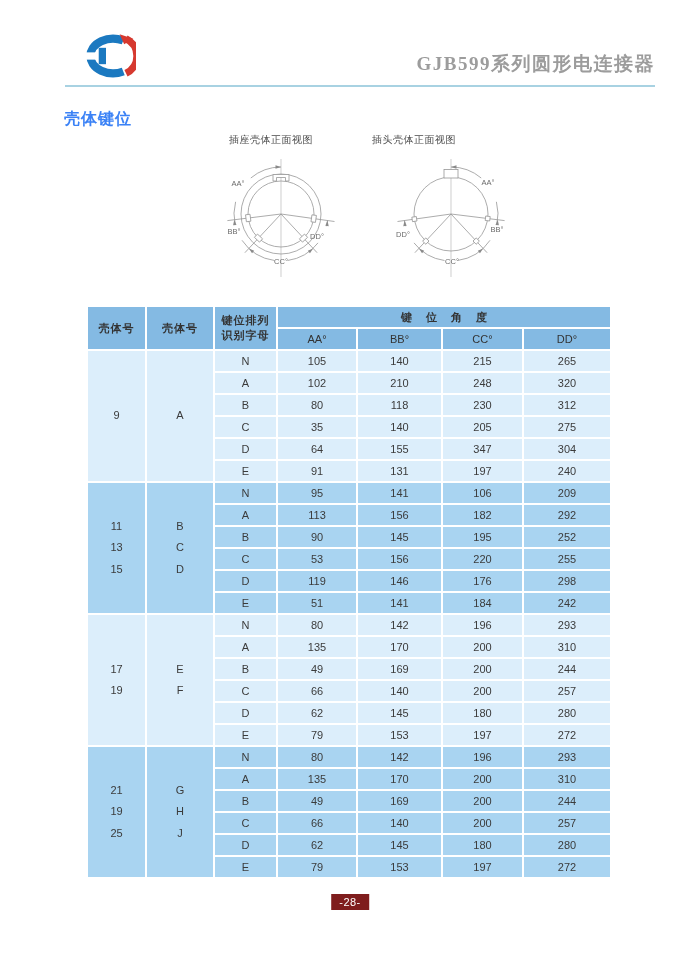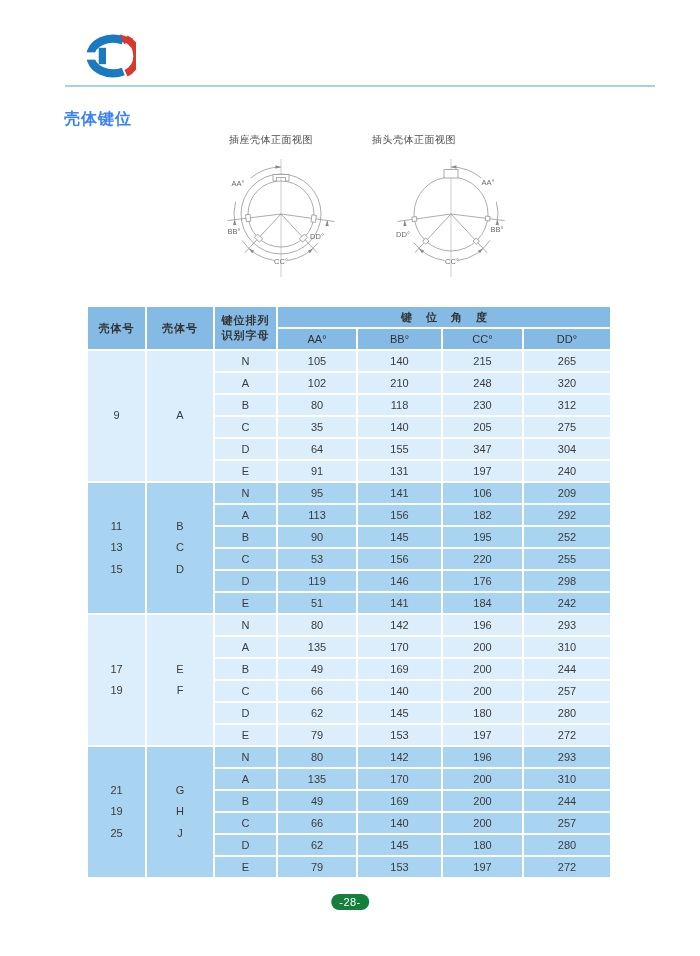--- a/index.html
+++ b/index.html
@@ -41,37 +41,38 @@
   .th-cn{font-weight:700;letter-spacing:1px;}
   .th-angle-group{font-weight:700;letter-spacing:14px;text-indent:14px;height:23px;}
   .th-angle{font-weight:400;}
   .key-table td{height:20px;color:#3b3b3b;}
   td.light{background:#dceefb;}
   td.dark{background:#a9d4f1;}
   .merge div{line-height:1.95;}
 
   
   .page-num{position:absolute;top:894px;left:50%;transform:translateX(-50%);
-            background:#15803d;color:#fff;font-size:11px;letter-spacing:0.5px;
-            padding:2px 8px;border-radius:8px;}
+            background:#7f1d1d;color:#fff;font-size:11px;letter-spacing:0.5px;
+            padding:2px 8px;border-radius:0;}
 </style>
 </head>
 <body>
 
 <div class="page">
 
   <div class="logo">
     <svg width="60" height="50" viewBox="0 0 66 54">
       <path d="M 52 10 A 25 19 0 1 0 52 44" fill="none" stroke="#1b79c0" stroke-width="9"></path>
       <rect x="8" y="23" width="38" height="8" fill="#ffffff"></rect>
       <rect x="25" y="18" width="8" height="18" fill="#1b79c0"></rect>
       <path d="M 55 8 A 21 21 0 0 1 55 46" fill="none" stroke="#d6392f" stroke-width="8"></path>
       <polygon points="48,3 63,8 53,14" fill="#d6392f"></polygon>
     </svg>
   </div>
+  <div class="doc-title">GJB599系列圆形电连接器</div>
   <div class="header-rule"></div>
 
   <div class="section-title">壳体键位</div>
 
   <div class="diagram-caption caption-socket">插座壳体正面视图</div>
   <div class="diagram-caption caption-plug">插头壳体正面视图</div>
 
   <div class="diagram diagram-socket">
     <svg width="150" height="135" viewBox="0 0 150 135">
       <g>

